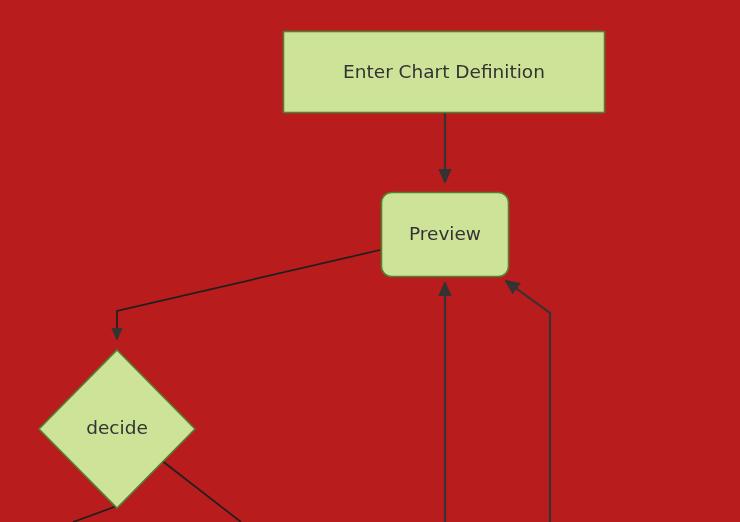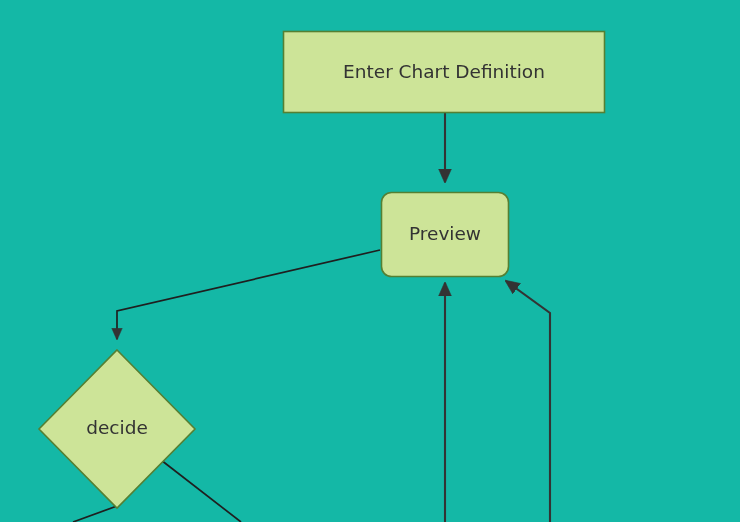--- a/index.html
+++ b/index.html
@@ -11,21 +11,21 @@
   body {
     width: 740px;
     height: 522px;
     overflow: hidden;
     font-family: "DejaVu Sans", "Liberation Sans", sans-serif;
   }
   #diagram-root {
     position: relative;
     width: 740px;
     height: 522px;
-    background: #14b8a6;
+    background: #b91c1c;
   }
   #flow-svg {
     position: absolute;
     left: 0;
     top: 0;
     width: 740px;
     height: 522px;
     display: block;
   }
   .node-shape {

